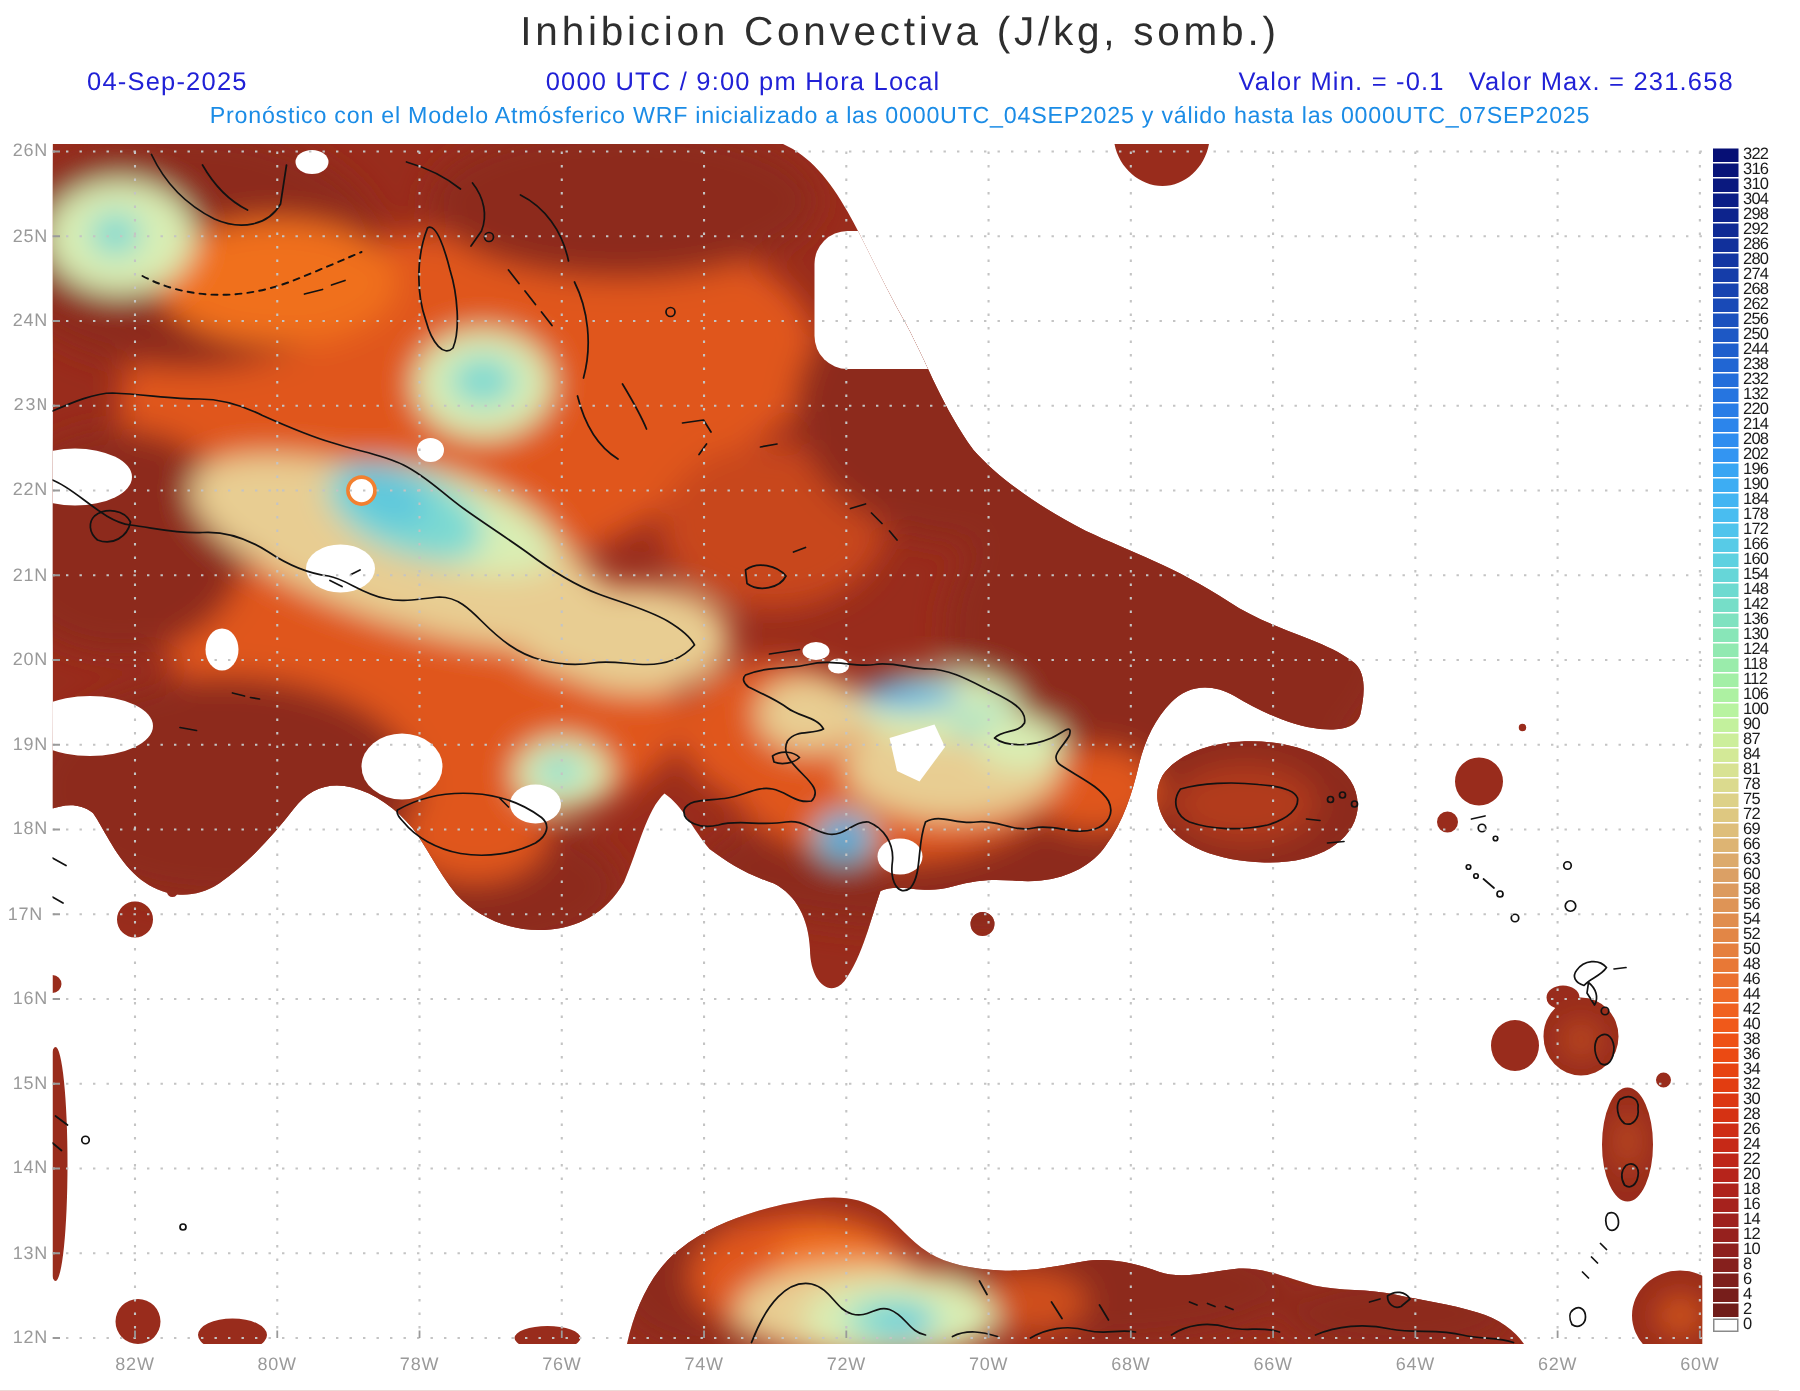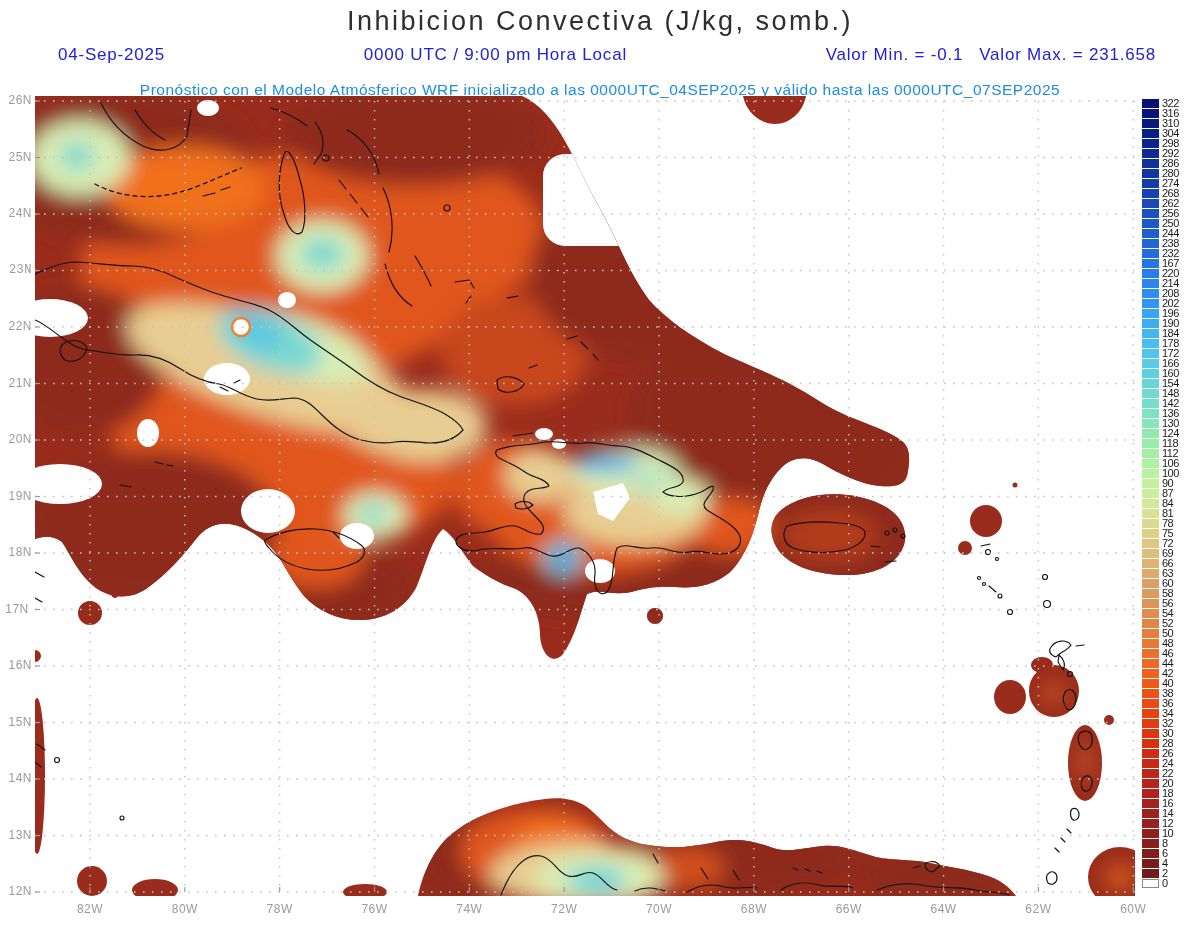--- a/index.html
+++ b/index.html
@@ -5,21 +5,21 @@
   html,body{margin:0;padding:0;background:#ffffff;}
   body{width:1200px;height:927px;overflow:hidden;font-family:"Liberation Sans",sans-serif;}
   #stage{position:relative;width:1200px;height:927px;background:#fff;}
   #title{position:absolute;top:6px;left:0;width:1200px;text-align:center;
          font-size:27px;letter-spacing:2.5px;color:#2e2e2e;white-space:nowrap;}
   #subtitle{position:absolute;top:45px;left:0;width:1200px;display:flex;justify-content:space-between;
             color:#2121d6;font-size:17px;letter-spacing:0.8px;white-space:nowrap;}
   #subtitle .sub-left{margin-left:58px;}
   #subtitle .sub-right{margin-right:44px;display:flex;gap:16px;}
   #forecast-line{position:absolute;top:69px;left:0;width:1200px;text-align:center;
-                 color:#1b8ce6;font-size:15.5px;letter-spacing:0.5px;white-space:nowrap;margin-top:12px;}
+                 color:#1b8ce6;font-size:15.5px;letter-spacing:0.5px;white-space:nowrap;}
   #map-svg{position:absolute;left:35px;top:96px;width:1100px;height:800px;}
   .axis-label{position:absolute;color:#9a9a9a;font-size:12px;letter-spacing:0.5px;}
   .axis-label.lat{width:30px;text-align:right;}
   .axis-label.lon{width:34px;text-align:center;}
   #colorbar{position:absolute;left:1142px;top:99px;width:40px;}
   .cb-row{height:10px;display:flex;align-items:stretch;}
   .cb-swatch{width:17px;height:9px;}
   .cb-swatch.white{border:1px solid #8a8a8a;box-sizing:border-box;background:#fff;}
   .cb-label{margin-left:3px;font-size:11px;line-height:9.5px;color:#1a1a1a;letter-spacing:-0.5px;}
   #branding{position:absolute;left:918px;top:872px;width:218px;height:26px;background:#fff;
@@ -326,21 +326,21 @@
       <div class="cb-row">
         <div class="cb-swatch" style="background: rgb(33, 102, 211);"></div>
         <span class="cb-label">238</span>
       </div>
       <div class="cb-row">
         <div class="cb-swatch" style="background: rgb(36, 110, 218);"></div>
         <span class="cb-label">232</span>
       </div>
       <div class="cb-row">
         <div class="cb-swatch" style="background: rgb(38, 117, 224);"></div>
-        <span class="cb-label">167</span>
+        <span class="cb-label">132</span>
       </div>
       <div class="cb-row">
         <div class="cb-swatch" style="background: rgb(41, 125, 230);"></div>
         <span class="cb-label">220</span>
       </div>
       <div class="cb-row">
         <div class="cb-swatch" style="background: rgb(44, 133, 235);"></div>
         <span class="cb-label">214</span>
       </div>
       <div class="cb-row">

